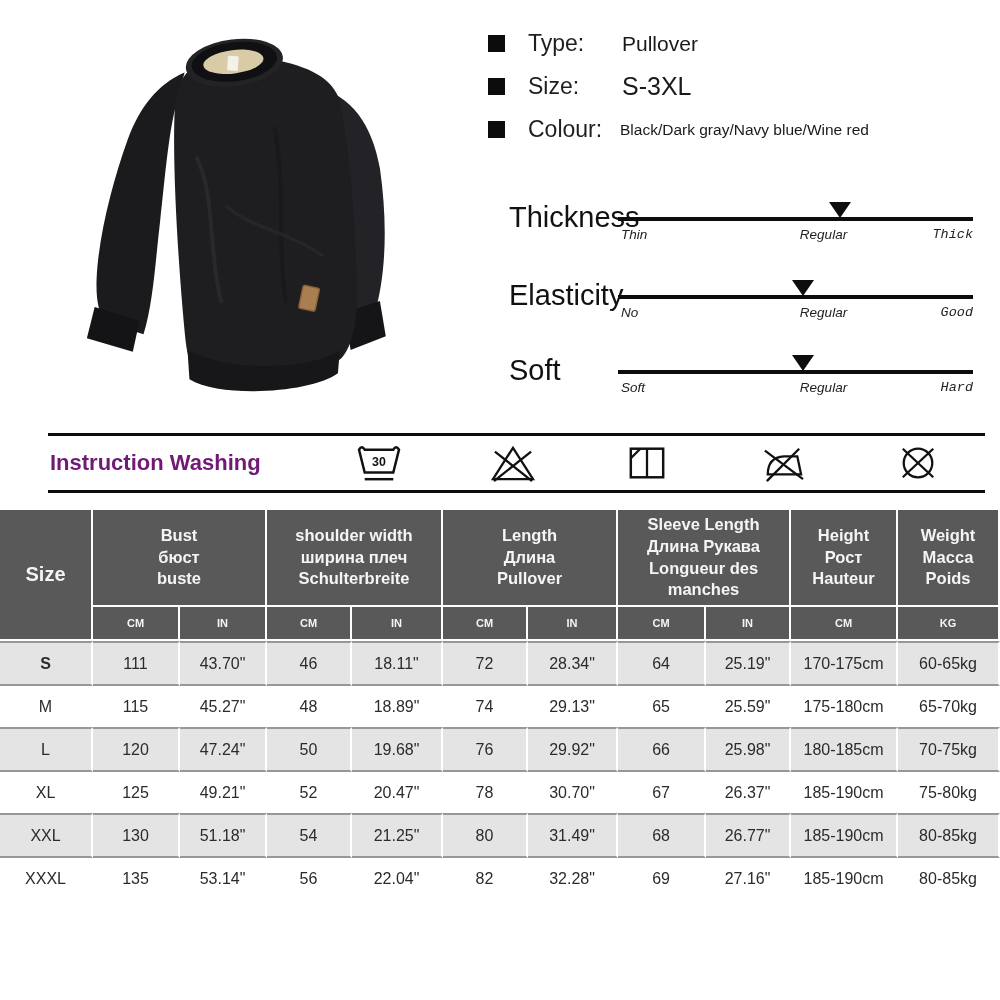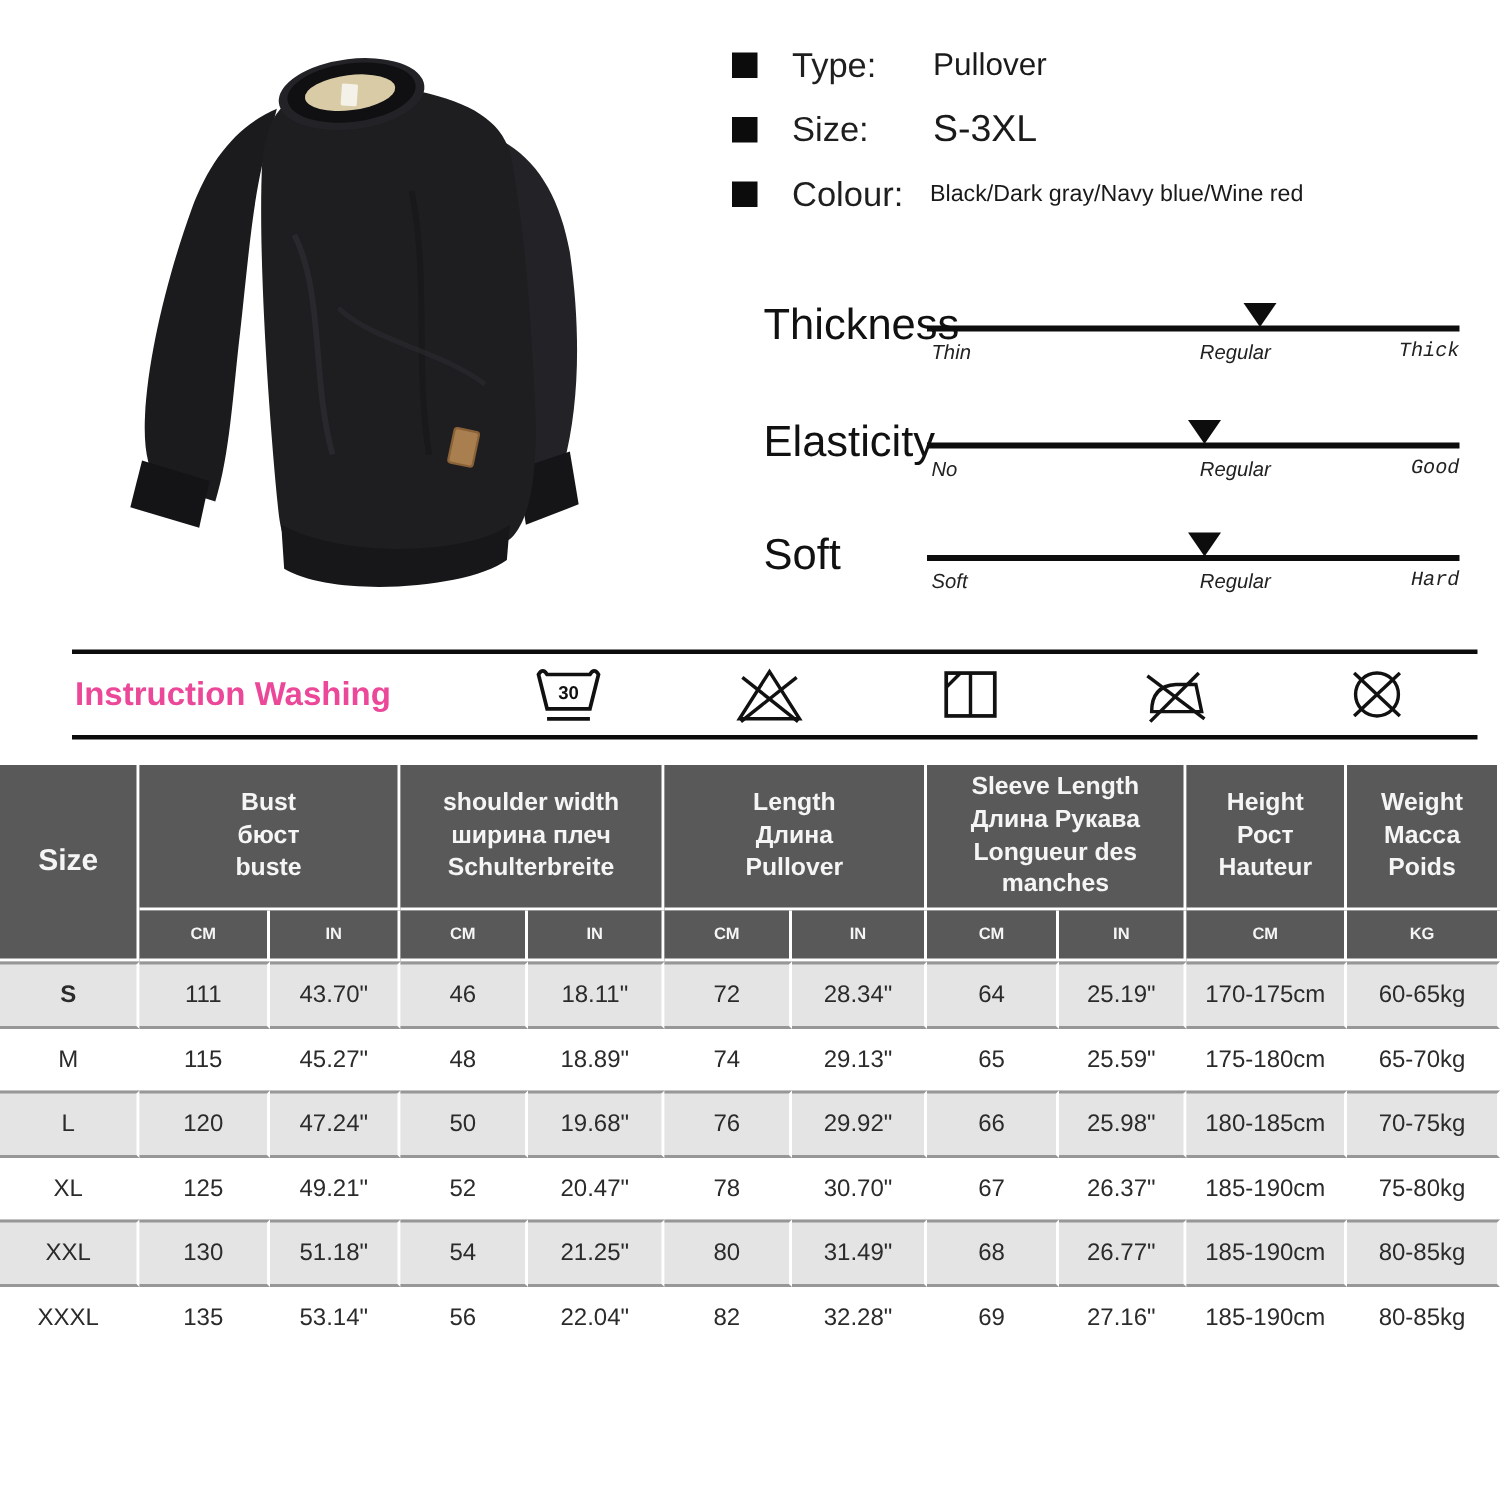--- a/index.html
+++ b/index.html
@@ -27,21 +27,21 @@
   .s-scale{position:absolute;left:121px;right:2px;top:22px;height:18px;font-size:13.5px;
            font-style:italic;color:#222;}
   .s-min{position:absolute;left:3px;}
   .s-mid{position:absolute;left:50%;transform:translateX(-50%);margin-left:28px;}
   .s-max{position:absolute;right:0;font-family:Liberation Mono, monospace;}
 
   
   #wash-bar{position:absolute;left:48px;top:433px;width:937px;
             border-top:3px solid #0c0c0c;border-bottom:3px solid #0c0c0c;
             display:flex;align-items:center;padding:7px 0;}
-  #wash-label{font-size:22px;font-weight:600;color:#ec4899;padding-left:2px;width:262px;flex:0 0 auto;}
+  #wash-label{font-size:22px;font-weight:600;color:#701a75;padding-left:2px;width:262px;flex:0 0 auto;}
   #wash-icons{flex:1;display:flex;justify-content:space-around;align-items:flex-start;}
   #wash-icons svg{display:block;}
 
   
   #size-chart{position:absolute;left:0;top:510px;width:1000px;}
   #chart-title-band{height:106px;background:#595959;display:flex;align-items:center;
                     justify-content:center;border-bottom:3px solid #fff;}
   #chart-title{color:#fff;font-size:72px;font-weight:700;letter-spacing:3px;}
   table{width:1000px;border-collapse:separate;border-spacing:0;table-layout:fixed;}
   th{background:#595959;color:#f5f5f5;border-right:2px solid #fff;border-bottom:2px solid #fff;

